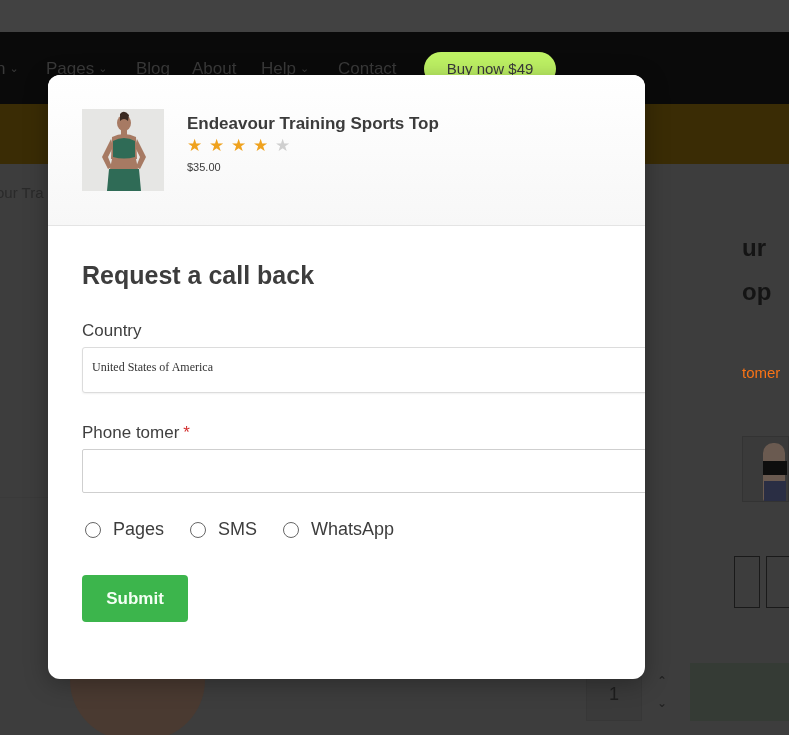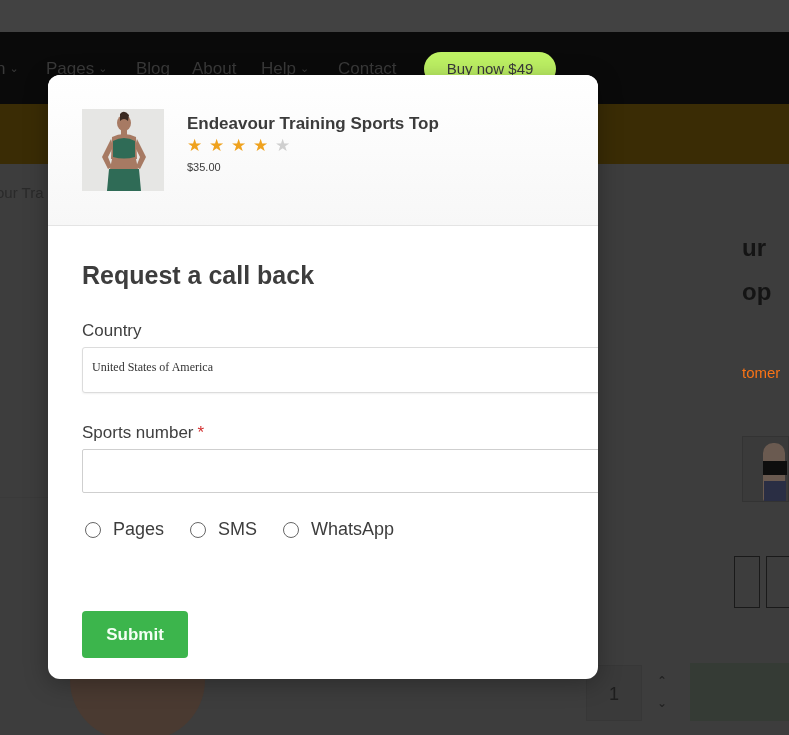--- a/index.html
+++ b/index.html
@@ -22,21 +22,21 @@
     .bg-thumb .top { position: absolute; left: 20px; top: 24px; width: 24px; height: 14px; background: #0e0e0e; }
     .bg-thumb .leg { position: absolute; left: 21px; top: 44px; width: 22px; height: 20px; background: #2a2e44; }
     .bg-size { position: absolute; top: 556px; width: 26px; height: 52px; border: 1.5px solid #1a1a1a; }
     .qty-box { position: absolute; left: 586px; top: 665px; width: 56px; height: 56px; background: #3a3a3a; border: 1px solid #373737; color: #1e1e1e; font-size: 18px; text-align: center; line-height: 56px; }
     .qty-arrows { position: absolute; left: 650px; top: 670px; width: 24px; height: 46px; color: #1e1e1e; font-size: 12px; text-align: center; line-height: 22px; }
     .add-cart-bg { position: absolute; left: 690px; top: 663px; width: 99px; height: 58px; background: #353b35; }
     .face { position: absolute; left: 70px; top: 665px; width: 135px; height: 75px; background: #4a3a31; border-radius: 0 0 60px 60px; }
     .divider-strip { position: absolute; left: 0; top: 497px; width: 48px; height: 1px; background: #3a3a3a; }
 
     
-    .modal { position: absolute; left: 48px; top: 75px; width: 550px; height: 604px; background: #ffffff; border-radius: 12px; overflow: hidden; box-shadow: 0 4px 24px rgba(0,0,0,0.3); }
+    .modal { position: absolute; left: 48px; top: 75px; width: 597px; height: 604px; background: #ffffff; border-radius: 12px; overflow: hidden; box-shadow: 0 4px 24px rgba(0,0,0,0.3); }
     .modal-header { position: absolute; left: 0; top: 0; width: 695px; height: 151px; background: linear-gradient(#ffffff, #f7f7f7); border-bottom: 1px solid #e4e4e4; }
     .close-btn { position: absolute; left: 652px; top: 18px; width 24px; width: 24px; height: 24px; cursor: pointer; }
     .product-img { position: absolute; left: 34px; top: 34px; width: 82px; height: 82px; background: #e4e4e2; overflow: hidden; }
     .product-name { position: absolute; left: 139px; top: 39px; font-size: 17px; font-weight: bold; color: #3b3b3b; }
     .stars { position: absolute; left: 139px; top: 61px; font-size: 17px; letter-spacing: 1px; line-height: 20px; }
     .star.filled { color: #efa21e; }
     .star.empty { color: #cfcfcf; }
     .product-price { position: absolute; left: 139px; top: 86px; font-size: 11px; color: #3b3b3b; }
 
     .form-title { position: absolute; left: 34px; top: 186px; font-size: 25px; font-weight: bold; color: #3d3d3d; }
@@ -123,33 +123,33 @@
 
   <div class="form-title">Request a call back</div>
 
   <div class="field-label" style="top:246px">Country</div>
   <div class="select-box">
     <span class="select-value">United States of America</span>
     <span class="select-arrow"></span>
   </div>
 
   <div class="field-label" style="top:348px">
-    <span>Sports number</span><span class="required">*</span>
+    <span>Phone tomer</span><span class="required">*</span>
   </div>
   <input class="phone-input" type="tel" value="" style="">
 
   <div class="radio-group">
     <label class="radio-opt">
       <span class="radio-circle"></span>
       <span class="radio-label">Pages</span>
     </label>
     <label class="radio-opt">
       <span class="radio-circle"></span>
       <span class="radio-label">SMS</span>
     </label>
     <label class="radio-opt">
       <span class="radio-circle"></span>
       <span class="radio-label">WhatsApp</span>
     </label>
   </div>
 
-  <button class="submit-btn" style="background: rgb(60, 181, 76); margin-top: 36px;">Submit</button>
+  <button class="submit-btn" style="background: rgb(60, 181, 76);">Submit</button>
 </div>
 
 </body></html>

